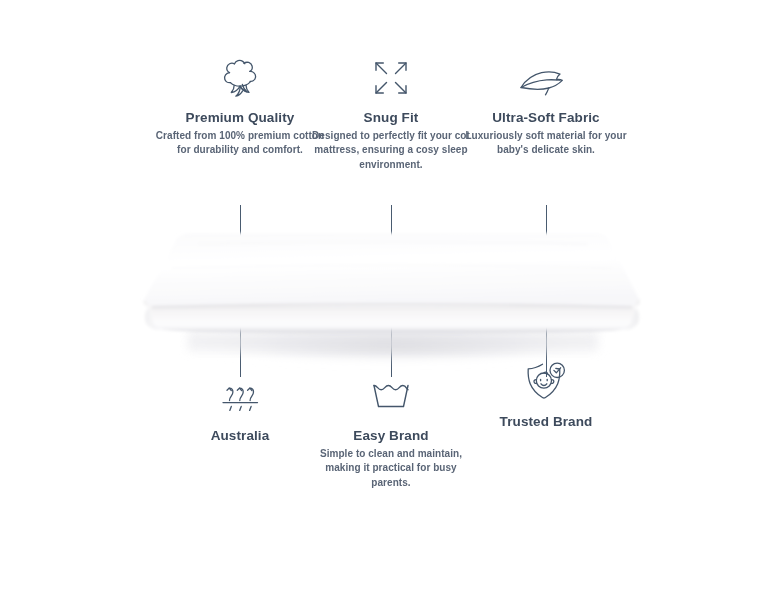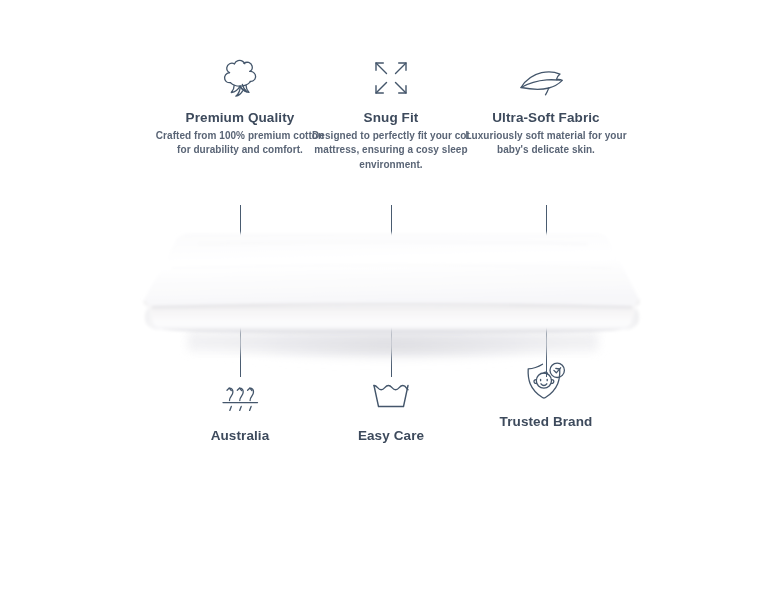--- a/index.html
+++ b/index.html
@@ -273,21 +273,22 @@
     <div class="f-title">Australia</div>
   </div>
 
   <div class="feature bottom" id="feature-easy-care">
     <div class="icon-wrap">
       <svg width="44" height="34" viewBox="0 0 44 34" fill="none" stroke="#44566b" stroke-width="1.4" stroke-linecap="round" stroke-linejoin="round">
         <path d="M5 6.5 L 9.5 27.5 H 34.5 L 39 6.5"></path>
         <path d="M5 6.5 c 3.6 0 3.6 4.2 7.2 4.2 s 3.6 -4.2 7.2 -4.2 s 3.6 4.2 7.2 4.2 s 3.6 -4.2 7.2 -4.2 s 3.6 4.2 5.2 4.2"></path>
       </svg>
     </div>
-    <div class="f-title">Easy Care</div>
+    <div class="f-title">Easy Brand</div>
+    <div class="f-desc">Simple to clean and maintain, making it practical for busy parents.</div>
   </div>
 
   <div class="feature bottom" id="feature-trusted-brand">
     <div class="icon-wrap">
       <svg width="46" height="42" viewBox="0 0 46 42" fill="none" stroke="#44566b" stroke-width="1.3" stroke-linecap="round" stroke-linejoin="round">
 
         <path d="M19.5 3.2 C 14.6 6.2 9.6 7.6 5.2 7.9 c -.5 9.5 .9 20.2 14.6 28.8 .7 .4 1.6 .4 2.3 0 C 35.8 28.1 37.2 17.4 36.7 7.9 c -1.3 -.1 -2.6 -.3 -3.9 -.6"></path>
 
         <circle cx="20.9" cy="19.6" r="7.6"></circle>
 

